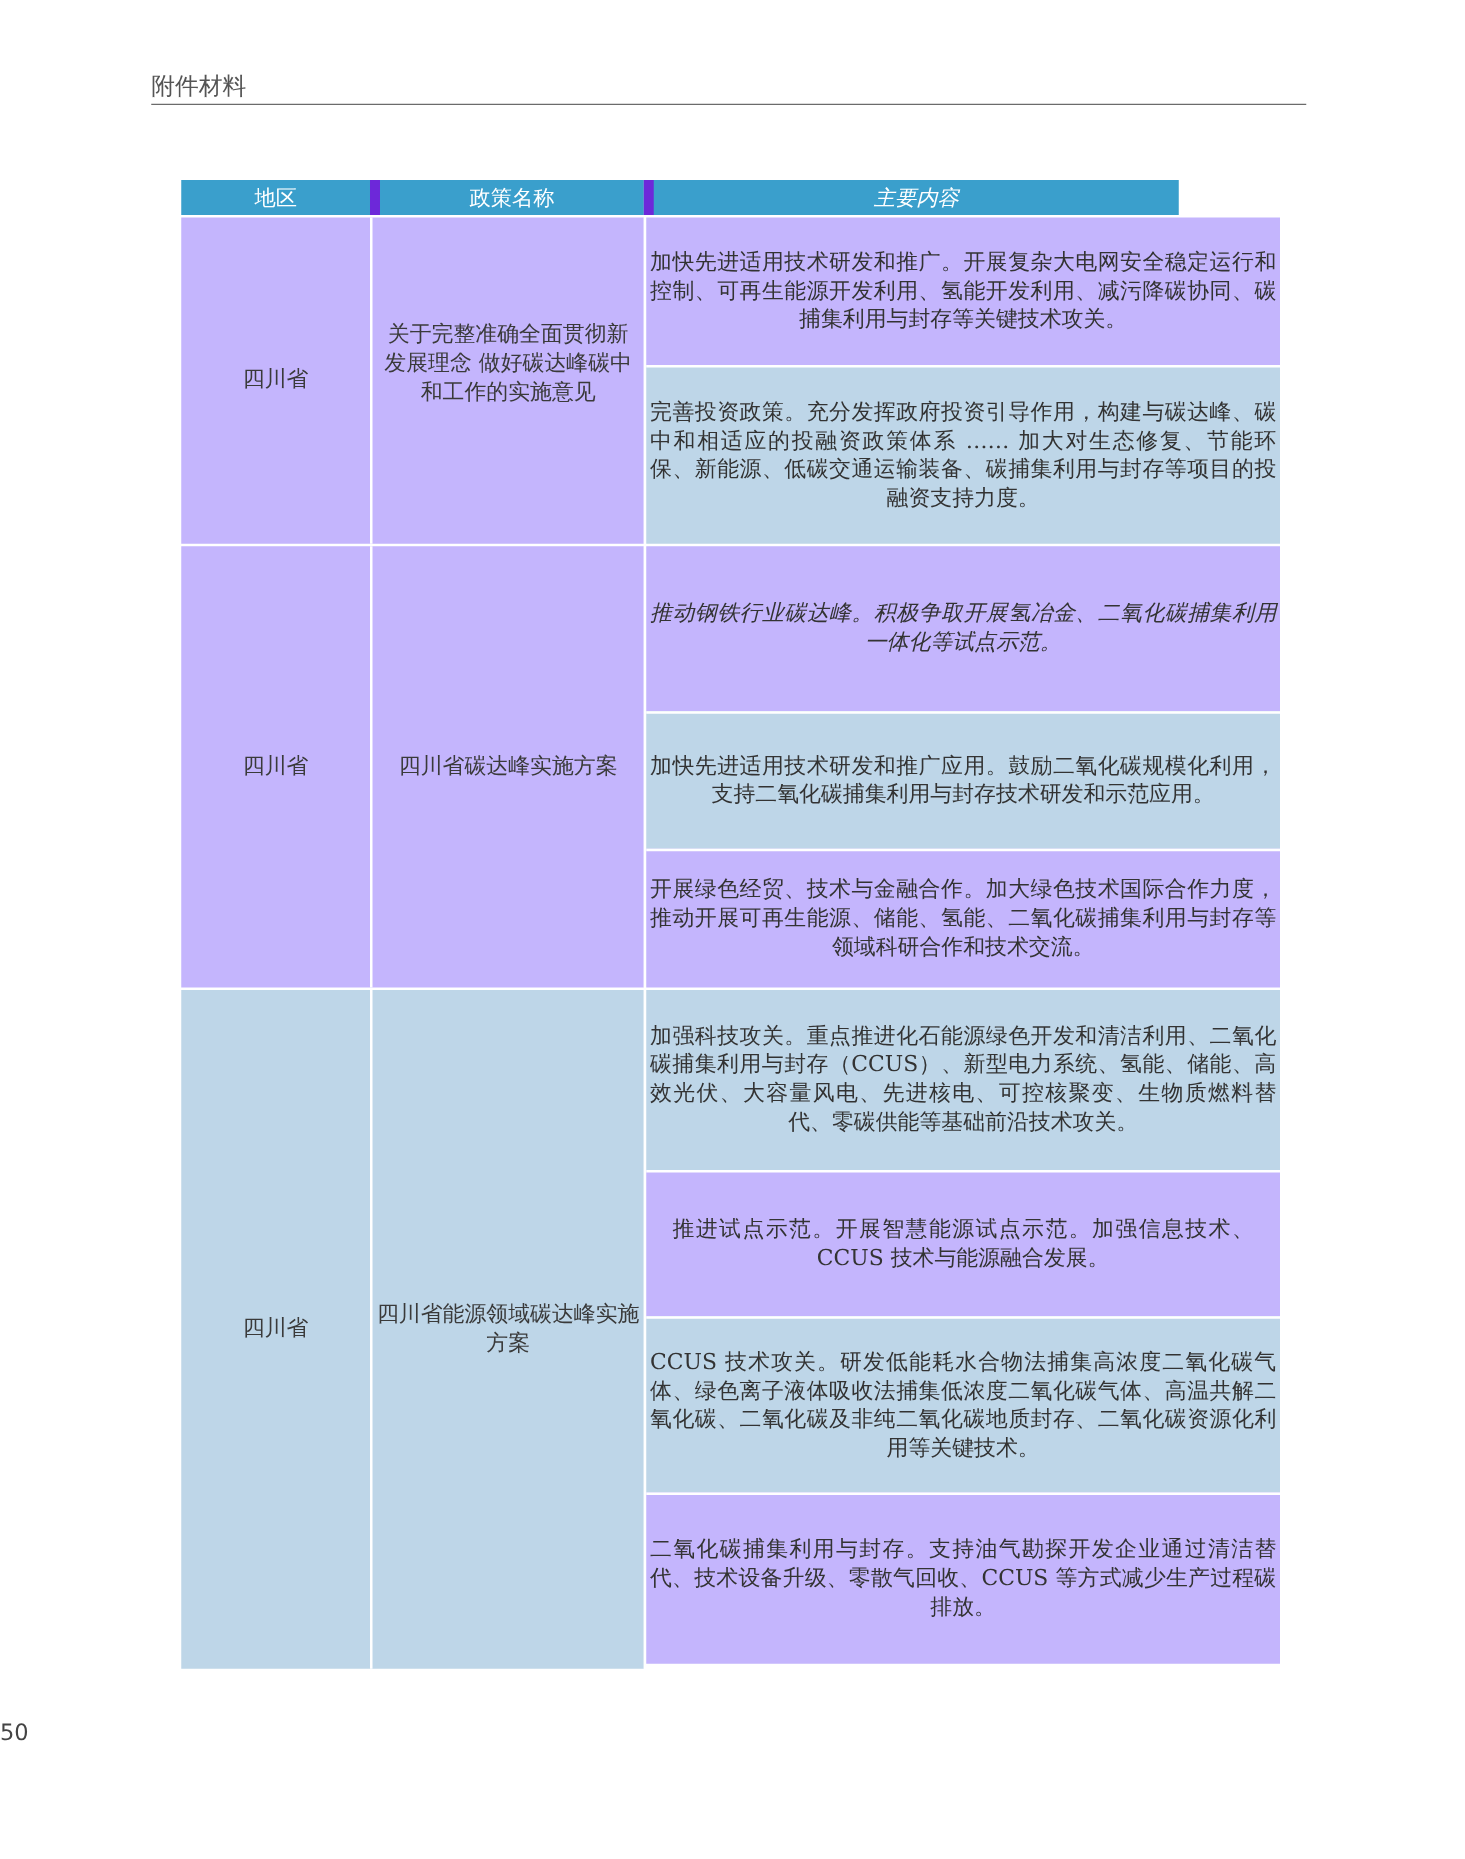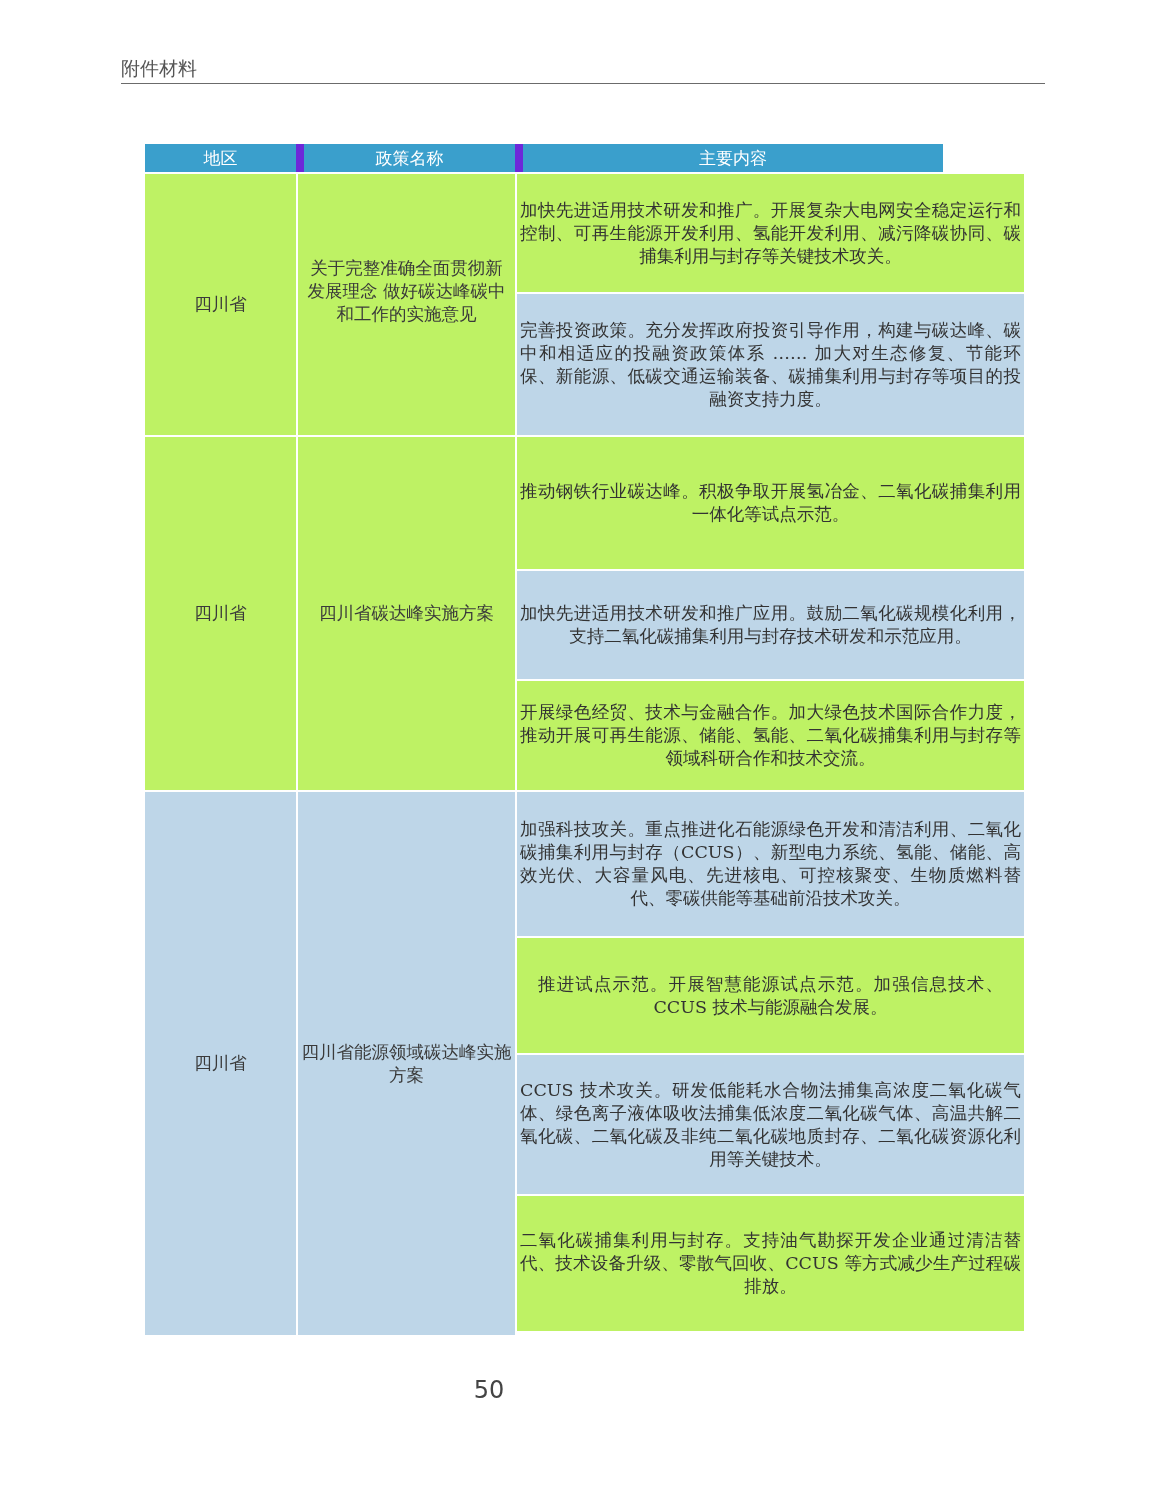--- a/index.html
+++ b/index.html
@@ -8,34 +8,34 @@
   .running-head { position: absolute; left: 121px; top: 56px; font-family: Liberation Sans, sans-serif;
                   font-size: 19px; color: #555; letter-spacing: 0px; }
   .head-rule { position: absolute; left: 121px; top: 83px; width: 924px; height: 0; border-top: 1.5px solid #6b6b6b; }
   .table { position: absolute; left: 145px; top: 144px; width: 879px; }
   .row-header { display: flex; height: 28px; }
   .hcell { background: #3a9fcc; color: #ffffff; display: flex; align-items: center; justify-content: center;
            font-family: "DejaVu Sans", "Liberation Sans", sans-serif; font-size: 17px; box-sizing: border-box; }
   .hcell + .hcell { border-left: 8px solid #6d28d9; }
   .c1 { width: 151px; }
   .c2 { width: 219px; }
-  .c3 { width: 428px; }
+  .c3 { width: 428px; font-style: italic; }
   .group { display: flex; border-top: 2px solid #ffffff; box-sizing: border-box; }
   .cell { display: flex; align-items: center; justify-content: center; text-align: center; box-sizing: border-box;
           font-size: 17.5px; line-height: 23px; color: #3a3a3a; padding: 0 4px; }
   .cell + .cell, .subs { border-left: 2px solid #ffffff; }
-  .light { background: #bef264; }
+  .light { background: #c4b5fd; }
   .dark { background: #bed6e8; }
   .subs { display: flex; flex-direction: column; width: 509px; box-sizing: border-box; }
   .sub { display: flex; align-items: center; justify-content: center; text-align: center; box-sizing: border-box;
          font-size: 17.5px; line-height: 23px; color: #333; padding: 0 3px; text-align-last: center; }
   .sub + .sub { border-top: 2px solid #ffffff; }
   .sub span { display: block; text-align: justify; text-align-last: center; }
-  .page-number { position: absolute; left: 0; width: 978px; top: 1376px; text-align: center;
-                 font-family: "DejaVu Sans", "Liberation Sans", sans-serif; font-size: 24px; color: #444; }
+  .page-number { position: absolute; left: 0; width: 978px; top: 1376px; 
+                 font-family: "DejaVu Sans", "Liberation Sans", sans-serif; font-size: 18px; color: #444; }
 </style>
 </head>
 <body>
 
 <div class="running-head">附件材料</div>
 <div class="head-rule"></div>
 
 <div class="table">
   <div class="row-header">
     <div class="hcell c1">地区</div>
@@ -55,21 +55,21 @@
       <div class="sub dark" style="height:143px;">
         <span>完善投资政策。充分发挥政府投资引导作用，构建与碳达峰、碳中和相适应的投融资政策体系 …… 加大对生态修复、节能环保、新能源、低碳交通运输装备、碳捕集利用与封存等项目的投融资支持力度。</span>
       </div>
     </div>
   </div>
 
   <div class="group" style="height:355px;">
     <div class="cell c1 light">四川省</div>
     <div class="cell c2 light">四川省碳达峰实施方案</div>
     <div class="subs">
-      <div class="sub light" style="height:140px;">
+      <div class="sub light" style="height:140px;font-style:italic;">
         <span>推动钢铁行业碳达峰。积极争取开展氢冶金、二氧化碳捕集利用一体化等试点示范。</span>
       </div>
       <div class="sub dark" style="height:117px;">
         <span>加快先进适用技术研发和推广应用。鼓励二氧化碳规模化利用，支持二氧化碳捕集利用与封存技术研发和示范应用。</span>
       </div>
       <div class="sub light" style="height:118px;">
         <span>开展绿色经贸、技术与金融合作。加大绿色技术国际合作力度，推动开展可再生能源、储能、氢能、二氧化碳捕集利用与封存等领域科研合作和技术交流。</span>
       </div>
     </div>
   </div>

